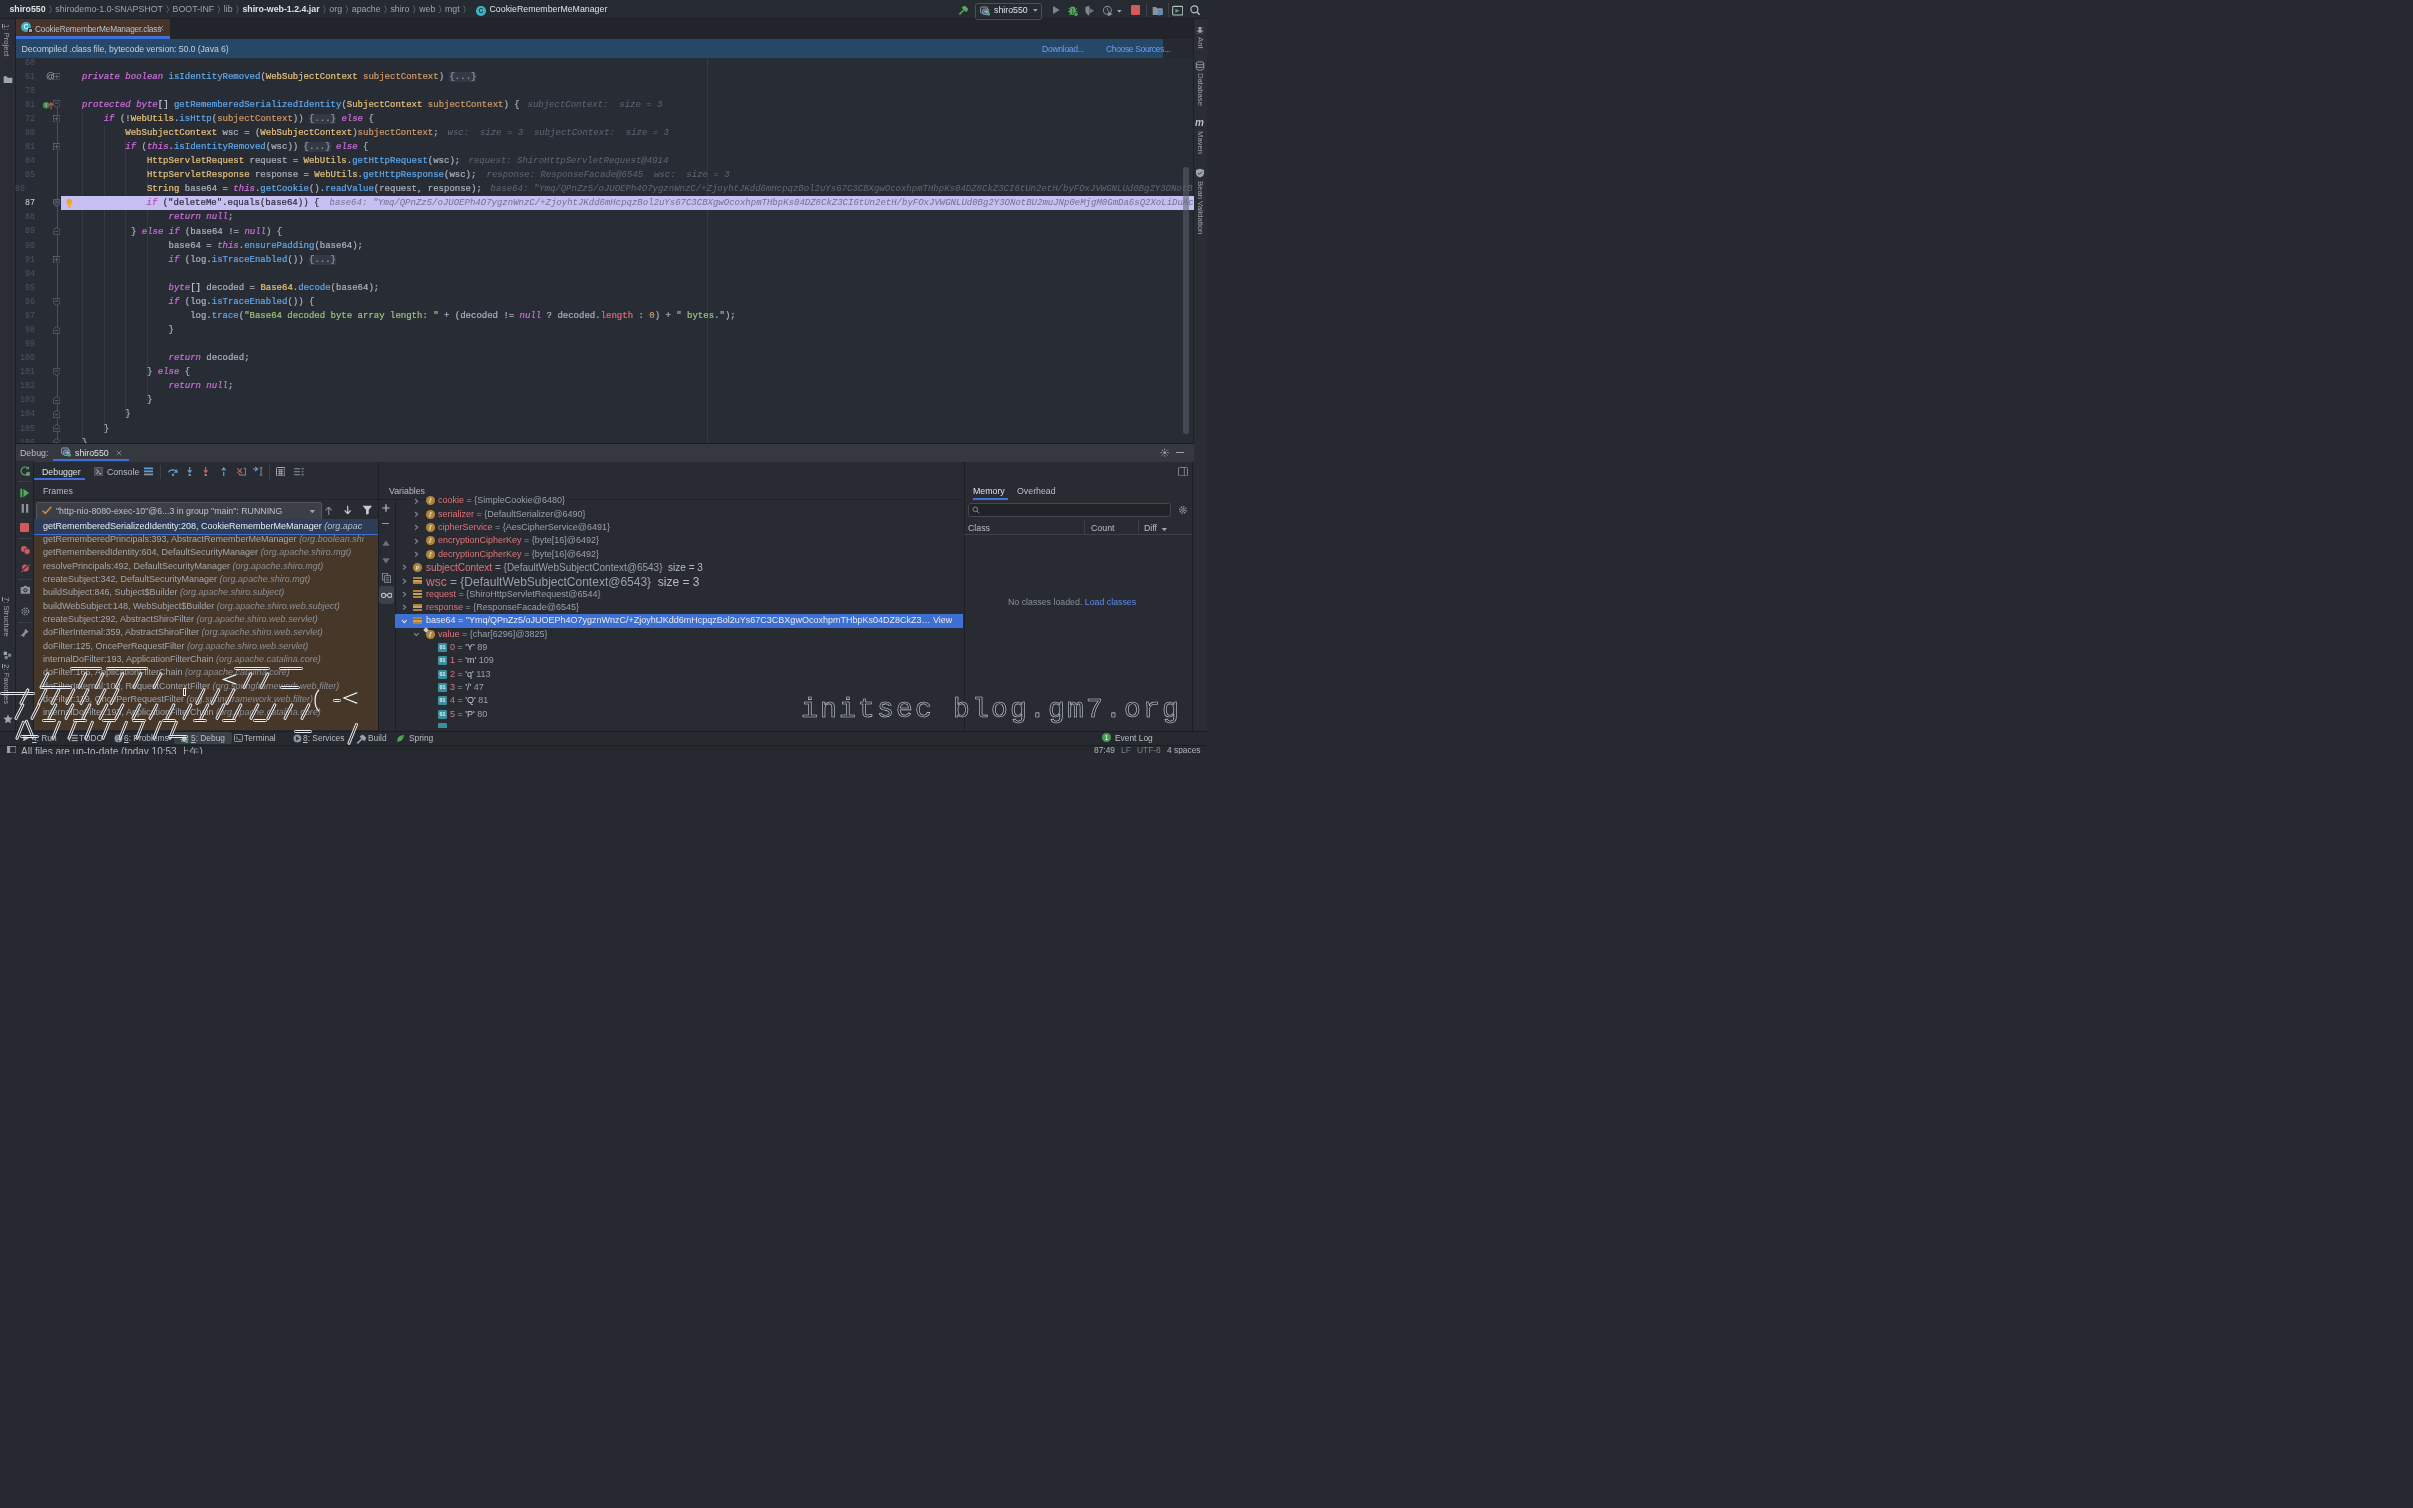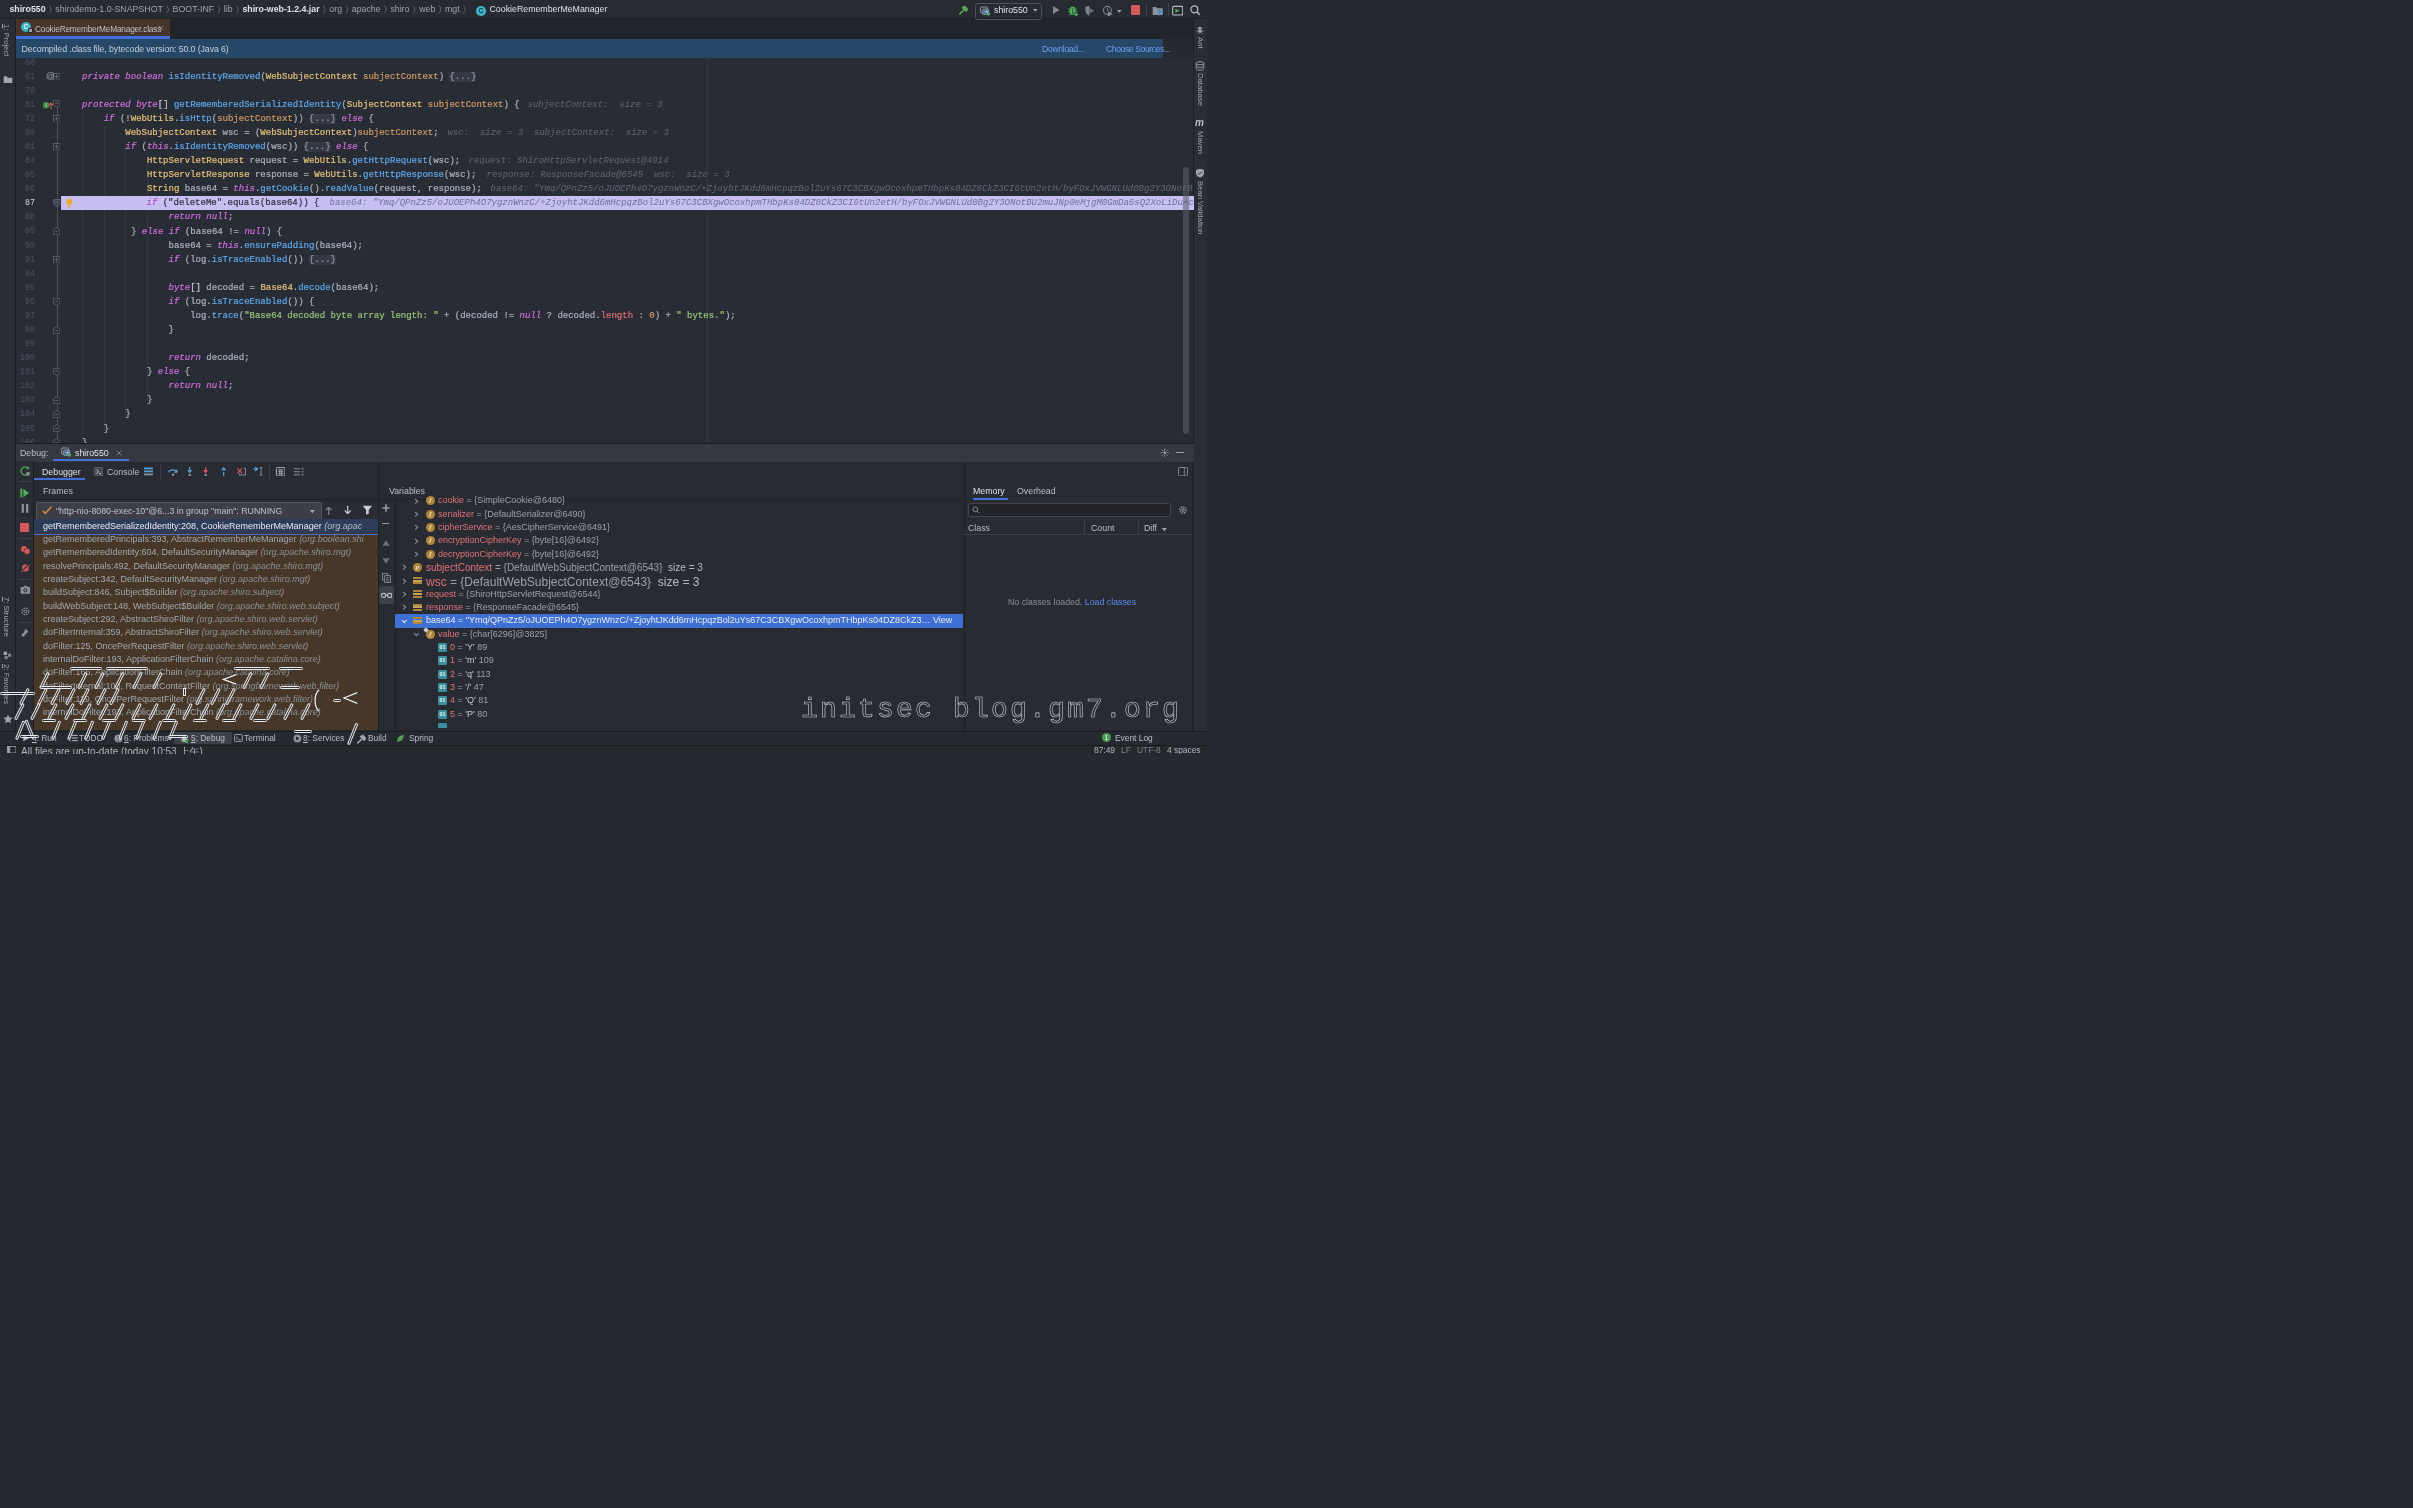--- a/index.html
+++ b/index.html
@@ -159,21 +159,21 @@
 </div>
 <div class="abs ln" style="left:15px;top:58px;width:20px;text-align:right;color:#4c5365">60</div>
 <div class="abs ln" style="left:15px;top:72px;width:20px;text-align:right;color:#4c5365">61</div>
 <div class="abs ln" style="left:15px;top:86px;width:20px;text-align:right;color:#4c5365">70</div>
 <div class="abs ln" style="left:15px;top:100px;width:20px;text-align:right;color:#4c5365">81</div>
 <div class="abs ln" style="left:15px;top:114px;width:20px;text-align:right;color:#4c5365">72</div>
 <div class="abs ln" style="left:15px;top:128px;width:20px;text-align:right;color:#4c5365">80</div>
 <div class="abs ln" style="left:15px;top:142px;width:20px;text-align:right;color:#4c5365">81</div>
 <div class="abs ln" style="left:15px;top:156px;width:20px;text-align:right;color:#4c5365">84</div>
 <div class="abs ln" style="left:15px;top:170px;width:20px;text-align:right;color:#4c5365">85</div>
-<div class="abs ln" style="left:15px;top:184px;width:20px;text-align:right;color:#4c5365">86</div>
+<div class="abs ln" style="left:15px;top:184px;width:20px;color:#4c5365">86</div>
 <div class="abs ln" style="left:15px;top:198px;width:20px;text-align:right;color:#d0d4dc">87</div>
 <div class="abs ln" style="left:15px;top:212px;width:20px;text-align:right;color:#4c5365">88</div>
 <div class="abs ln" style="left:15px;top:226px;width:20px;text-align:right;color:#4c5365">89</div>
 <div class="abs ln" style="left:15px;top:241px;width:20px;text-align:right;color:#4c5365">90</div>
 <div class="abs ln" style="left:15px;top:255px;width:20px;text-align:right;color:#4c5365">91</div>
 <div class="abs ln" style="left:15px;top:269px;width:20px;text-align:right;color:#4c5365">94</div>
 <div class="abs ln" style="left:15px;top:283px;width:20px;text-align:right;color:#4c5365">95</div>
 <div class="abs ln" style="left:15px;top:297px;width:20px;text-align:right;color:#4c5365">96</div>
 <div class="abs ln" style="left:15px;top:311px;width:20px;text-align:right;color:#4c5365">97</div>
 <div class="abs ln" style="left:15px;top:325px;width:20px;text-align:right;color:#4c5365">98</div>

